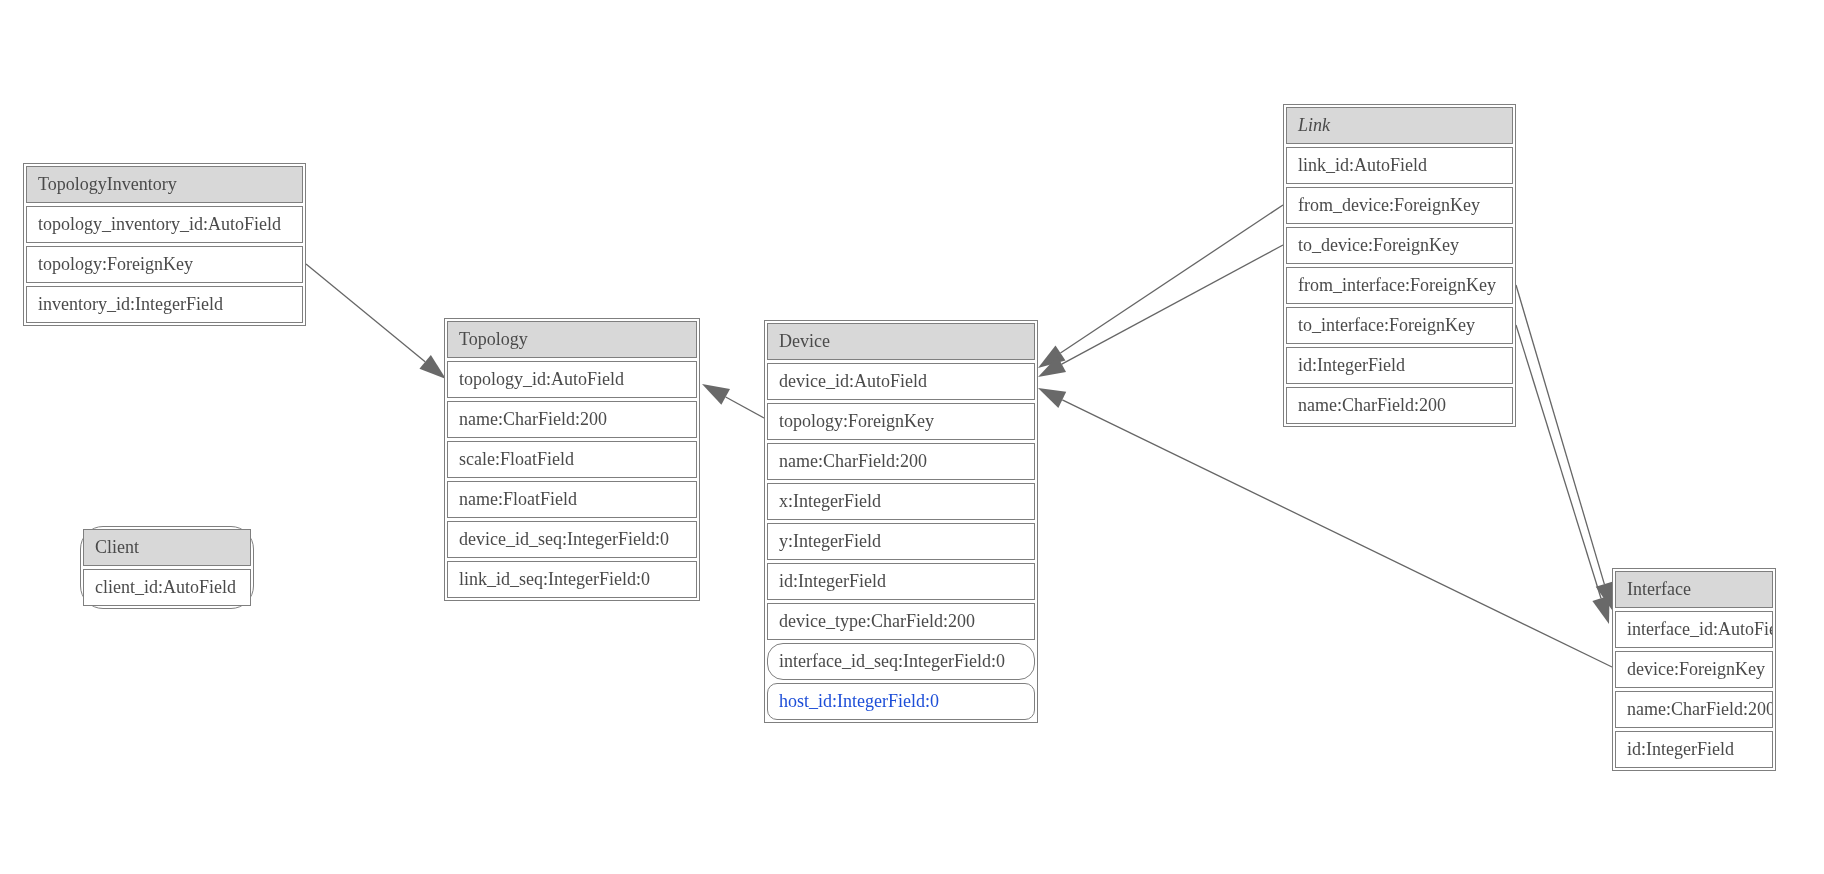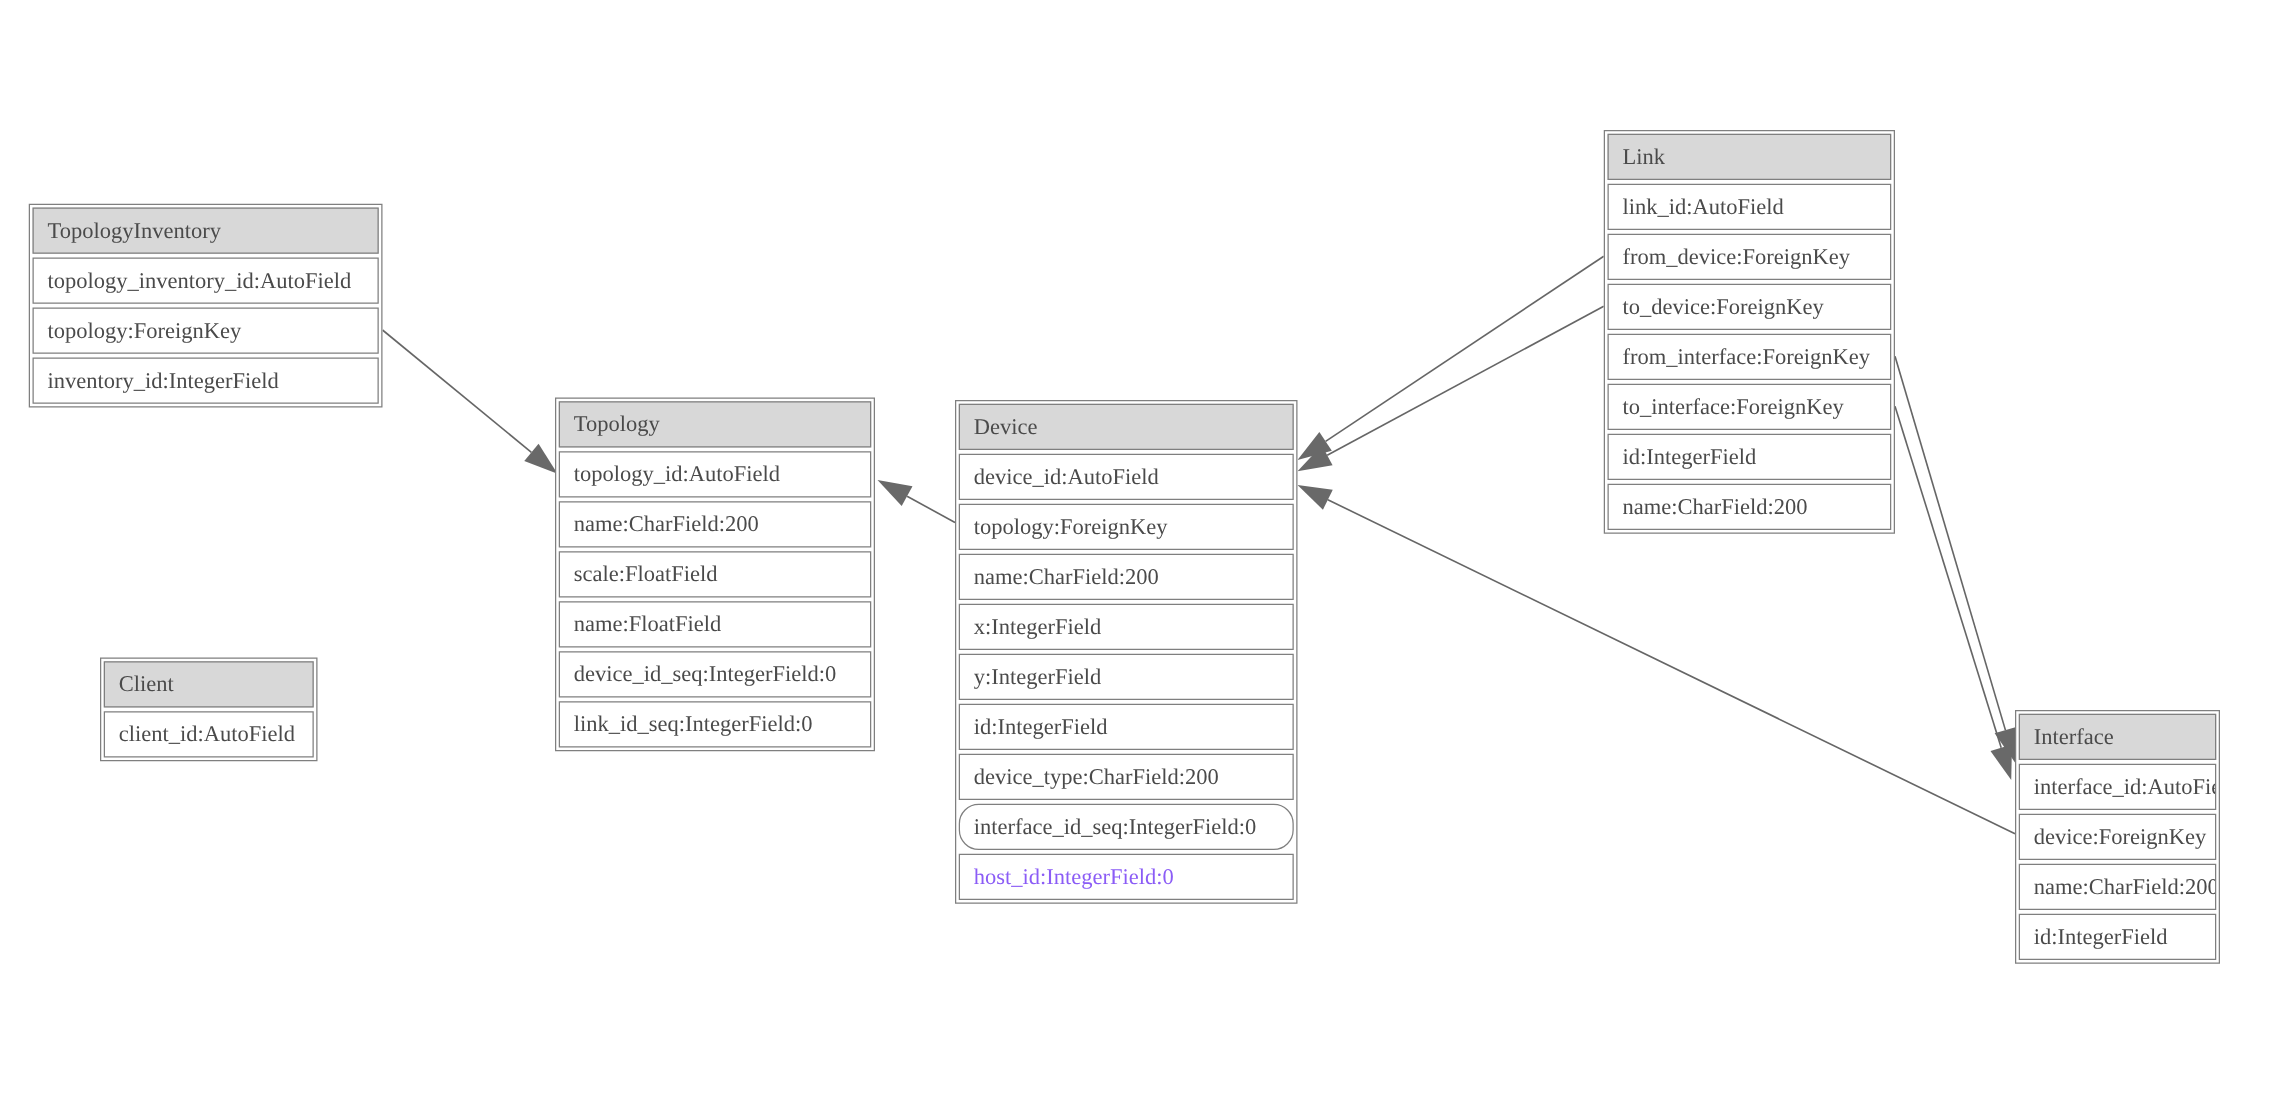--- a/index.html
+++ b/index.html
@@ -68,38 +68,38 @@
     </div>
     <div class="entity" style="left: 444px; top: 318px; width: 256px; border-color: rgb(127, 127, 127);">
       <div class="cell hdr" style="background: rgb(216, 216, 216); border-color: rgb(127, 127, 127); color: rgb(74, 74, 74);">Topology</div>
       <div class="cell" style="border-color: rgb(127, 127, 127); color: rgb(74, 74, 74);">topology_id:AutoField</div>
       <div class="cell" style="border-color: rgb(127, 127, 127); color: rgb(74, 74, 74);">name:CharField:200</div>
       <div class="cell" style="border-color: rgb(127, 127, 127); color: rgb(74, 74, 74);">scale:FloatField</div>
       <div class="cell" style="border-color: rgb(127, 127, 127); color: rgb(74, 74, 74);">name:FloatField</div>
       <div class="cell" style="border-color: rgb(127, 127, 127); color: rgb(74, 74, 74);">device_id_seq:IntegerField:0</div>
       <div class="cell" style="border-color: rgb(127, 127, 127); color: rgb(74, 74, 74);">link_id_seq:IntegerField:0</div>
     </div>
-    <div class="entity" style="left: 80px; top: 526px; width: 174px; border-color: rgb(127, 127, 127);">
+    <div class="entity" style="left: 80px; top: 526px; width: 174px; border-color: rgb(127, 127, 127); border-radius: 23px;">
       <div class="cell hdr" style="background: rgb(216, 216, 216); border-color: rgb(127, 127, 127); color: rgb(74, 74, 74);">Client</div>
       <div class="cell" style="border-color: rgb(127, 127, 127); color: rgb(74, 74, 74);">client_id:AutoField</div>
     </div>
     <div class="entity" style="left: 764px; top: 320px; width: 274px; border-color: rgb(127, 127, 127);">
       <div class="cell hdr" style="background: rgb(216, 216, 216); border-color: rgb(127, 127, 127); color: rgb(74, 74, 74);">Device</div>
       <div class="cell" style="border-color: rgb(127, 127, 127); color: rgb(74, 74, 74);">device_id:AutoField</div>
       <div class="cell" style="border-color: rgb(127, 127, 127); color: rgb(74, 74, 74);">topology:ForeignKey</div>
       <div class="cell" style="border-color: rgb(127, 127, 127); color: rgb(74, 74, 74);">name:CharField:200</div>
       <div class="cell" style="border-color: rgb(127, 127, 127); color: rgb(74, 74, 74);">x:IntegerField</div>
       <div class="cell" style="border-color: rgb(127, 127, 127); color: rgb(74, 74, 74);">y:IntegerField</div>
       <div class="cell" style="border-color: rgb(127, 127, 127); color: rgb(74, 74, 74);">id:IntegerField</div>
       <div class="cell" style="border-color: rgb(127, 127, 127); color: rgb(74, 74, 74);">device_type:CharField:200</div>
       <div class="cell" style="border-color: rgb(127, 127, 127); color: rgb(74, 74, 74); border-radius: 16px;">interface_id_seq:IntegerField:0</div>
-      <div class="cell" style="border-color: rgb(127, 127, 127); color: #8b5cf6;">host_id:IntegerField:0</div>
+      <div class="cell" style="border-color: rgb(127, 127, 127); color: #1d4ed8; border-radius: 10px;">host_id:IntegerField:0</div>
     </div>
     <div class="entity" style="left: 1283px; top: 104px; width: 233px; border-color: rgb(127, 127, 127);">
-      <div class="cell hdr" style="background: rgb(216, 216, 216); border-color: rgb(127, 127, 127); color: rgb(74, 74, 74);">Link</div>
+      <div class="cell hdr" style="background: rgb(216, 216, 216); border-color: rgb(127, 127, 127); color: rgb(74, 74, 74); font-style: italic;">Link</div>
       <div class="cell" style="border-color: rgb(127, 127, 127); color: rgb(74, 74, 74);">link_id:AutoField</div>
       <div class="cell" style="border-color: rgb(127, 127, 127); color: rgb(74, 74, 74);">from_device:ForeignKey</div>
       <div class="cell" style="border-color: rgb(127, 127, 127); color: rgb(74, 74, 74);">to_device:ForeignKey</div>
       <div class="cell" style="border-color: rgb(127, 127, 127); color: rgb(74, 74, 74);">from_interface:ForeignKey</div>
       <div class="cell" style="border-color: rgb(127, 127, 127); color: rgb(74, 74, 74);">to_interface:ForeignKey</div>
       <div class="cell" style="border-color: rgb(127, 127, 127); color: rgb(74, 74, 74);">id:IntegerField</div>
       <div class="cell" style="border-color: rgb(127, 127, 127); color: rgb(74, 74, 74);">name:CharField:200</div>
     </div>
     <div class="entity" style="left: 1612px; top: 568px; width: 164px; border-color: rgb(127, 127, 127);">
       <div class="cell hdr" style="background: rgb(216, 216, 216); border-color: rgb(127, 127, 127); color: rgb(74, 74, 74);">Interface</div>

